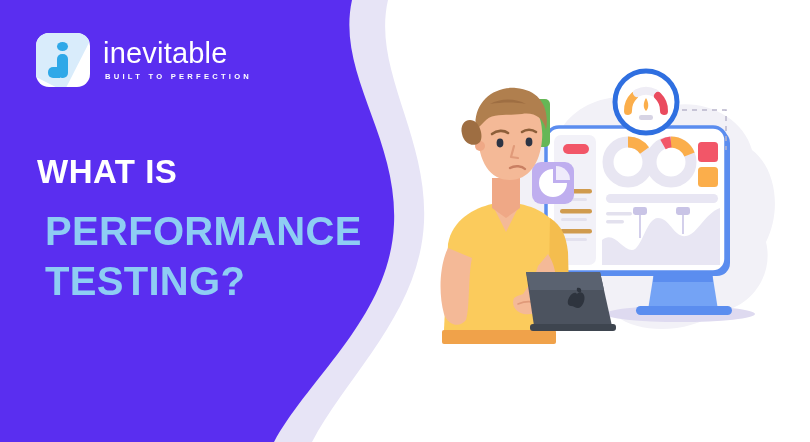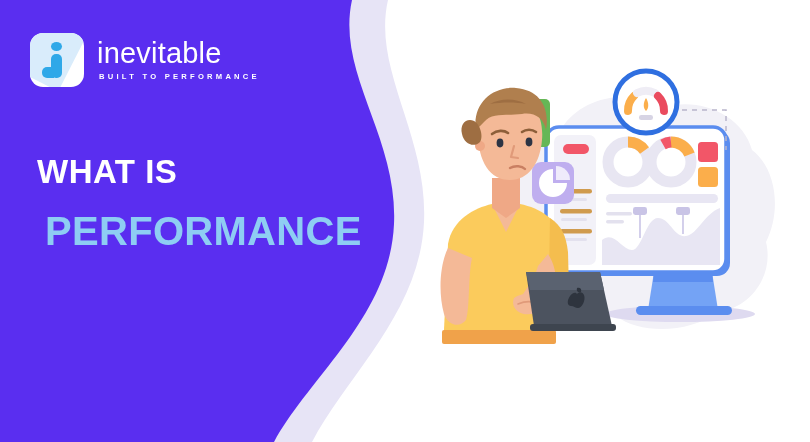--- a/index.html
+++ b/index.html
@@ -20,21 +20,21 @@
   .bg-svg {
     position: absolute;
     top: 0; left: 0;
     width: 810px;
     height: 442px;
   }
 
   
   .logo-block {
     position: absolute;
-    left: 30px;
+    left: 36px;
     top: 33px;
     display: flex;
     align-items: center;
     gap: 13px;
     z-index: 5;
   }
   .logo-mark {
     width: 54px;
     height: 54px;
     border-radius: 13px;
@@ -141,28 +141,29 @@
 
   <div class="logo-block">
     <div class="logo-mark">
       <div class="sheen"></div>
       <div class="dot"></div>
       <div class="stem"></div>
       <div class="foot"></div>
     </div>
     <div class="logo-text">
       <div class="logo-word">inevitable</div>
-      <div class="logo-tag">BUILT TO PERFORMANCE</div>
+      <div class="logo-tag">BUILT TO PERFECTION</div>
     </div>
   </div>
 
   <div class="headline">
     <div class="kicker">WHAT IS</div>
     <div class="headline-main">
       <span class="ln">PERFORMANCE</span>
+      <span class="ln">TESTING?</span>
     </div>
   </div>
 
   <svg class="illo" viewBox="0 0 370 330">
 
     <path fill="#F2F1F7" d="M72,150 C60,110 92,72 132,70 C150,40 200,28 232,50 C268,38 312,56 322,92 C346,110 352,152 336,184 C344,216 322,250 288,254 C258,276 210,276 186,258 C150,268 106,250 94,216 C70,204 66,172 72,150 Z"></path>
 
     <g>
 
       <ellipse cx="250" cy="256" rx="75" ry="8" fill="#DEDAF0"></ellipse>

